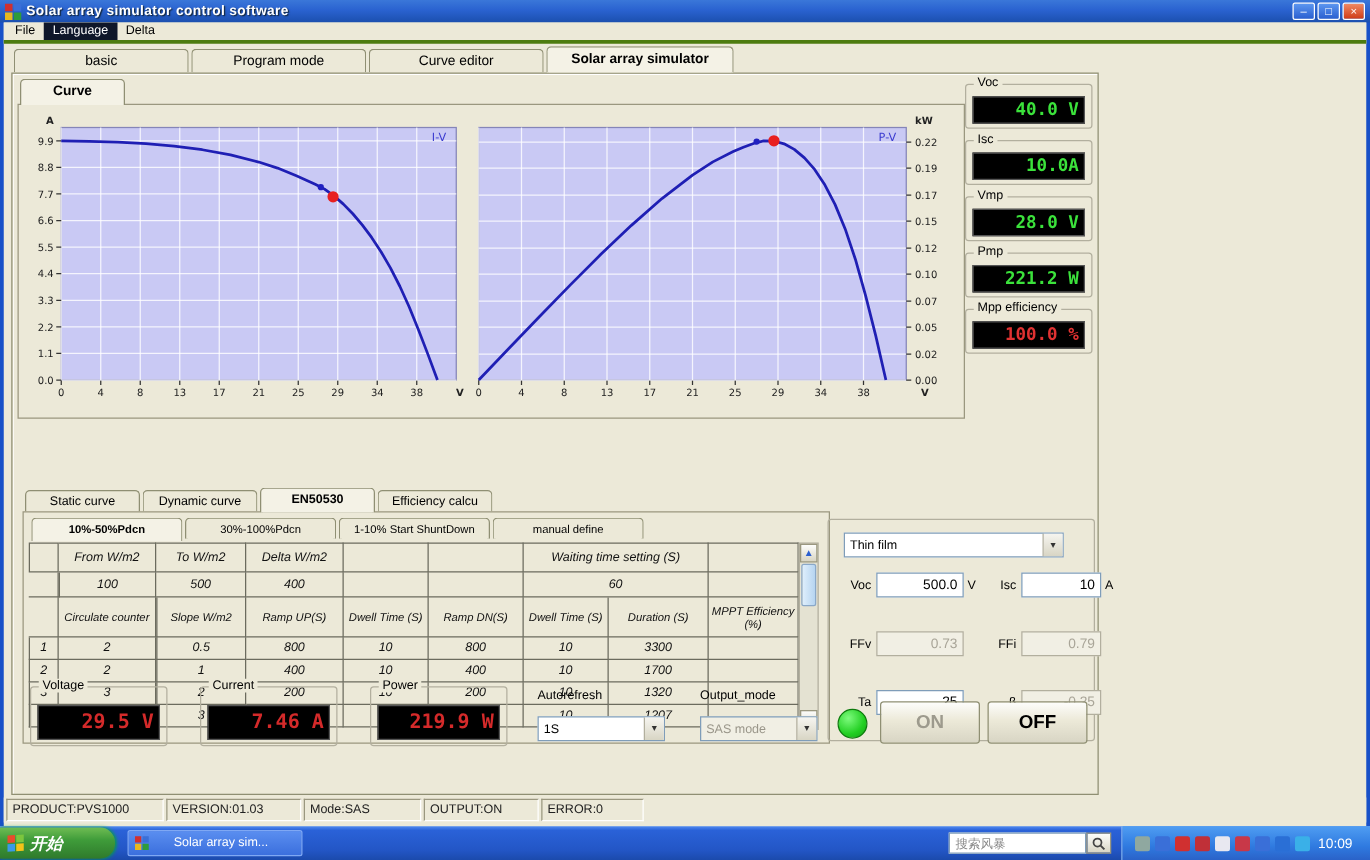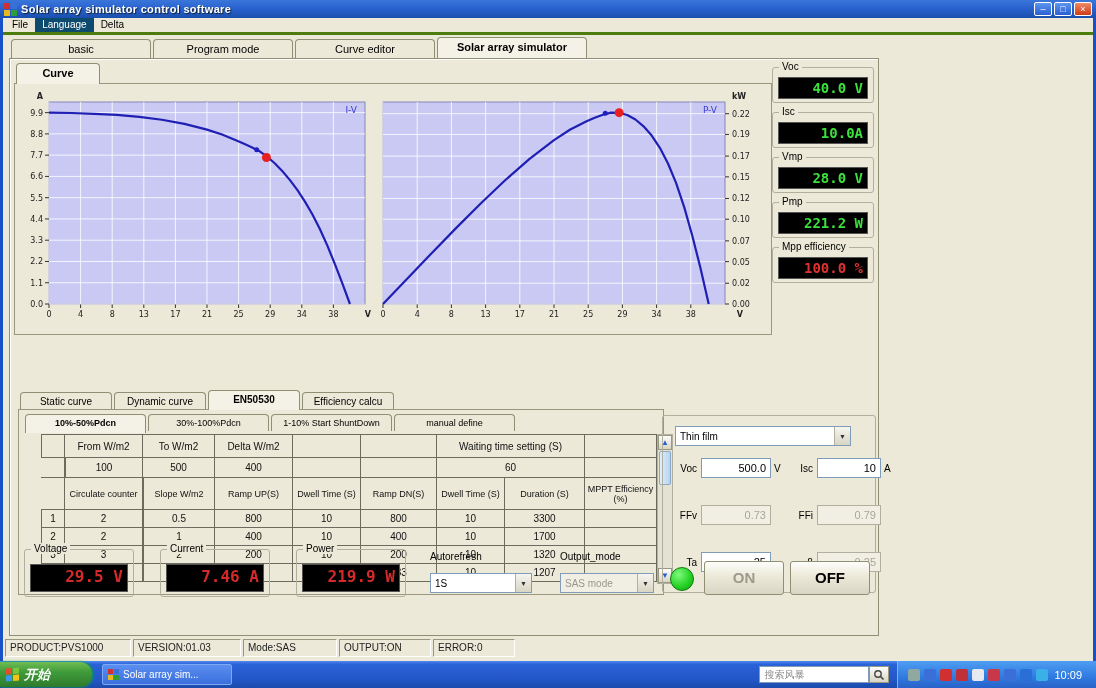--- a/index.html
+++ b/index.html
@@ -16,21 +16,21 @@
   .app-icon i { display:block; }
   .title-text { font-size:11px; font-weight:bold; letter-spacing:.3px; text-shadow:1px 1px 1px #123; flex:1; white-space:nowrap; }
   .winbtns { display:flex; gap:2px; }
   .wbtn { width:18px; height:14px; font-size:9px; line-height:12px; text-align:center; color:#fff; border:1px solid #fff;
           border-radius:2px; background:linear-gradient(180deg,#5c96f0,#2a5fd0); cursor:default; }
   .wbtn.close { background:linear-gradient(180deg,#ef8a65,#cf3b16); }
 
   .menubar { position:absolute; left:0; top:18px; width:1090px; height:17px; background:#ece9d8;
              border-bottom:3px solid #4d7c0f; display:flex; align-items:center; padding-left:2px; }
   .mitem { font-size:10px; padding:1px 7px 2px; color:#000; }
-  .mitem.sel { background:#0c4a6e; color:#fff; }
+  .mitem.sel { background:#0f172a; color:#fff; }
 
   
   .tabstrip { position:absolute; display:flex; align-items:flex-end; }
   #main-tabs { left:8px; top:37px; height:21px; }
   .tab { border:1px solid #8f8f73; border-bottom:none; border-radius:4px 4px 0 0; background:#ece9d8;
          font-size:11px; text-align:center; padding:3px 10px 2px; height:19px; margin-right:2px; white-space:nowrap; }
   .tab.active { font-weight:bold; height:21px; background:#f4f2e6; position:relative; z-index:3; }
   #main-tabs .tab { width:140px; }
   #main-tabs .tab.active { width:150px; }
 
@@ -54,21 +54,21 @@
 
   
   #lower-tabs { left:10px; top:331px; height:20px; }
   #lower-tabs .tab { font-size:10px; padding:3px 6px 2px; height:18px; width:92px; }
   #lower-tabs .tab.active { height:20px; }
   .lowerpanel { position:absolute; left:8px; top:350px; width:646px; height:186px; border:1px solid #9a977f; background:#ece9d8; }
   #sub-tabs { left:6px; top:4px; height:19px; position:absolute; display:flex; }
   #sub-tabs .tab { font-size:9px; width:121px; height:17px; padding:3px 2px 1px; }
   #sub-tabs .tab.active { height:19px; }
 
-  .tablewrap { position:absolute; left:22px; top:24px; width:636px; height:150px; display:flex; }
+  .tablewrap { position:absolute; left:4px; top:24px; width:636px; height:150px; display:flex;font-style:italic; }
   .entable { display:grid; grid-template-columns:24px 78px 72px 78px 68px 76px 68px 80px 72px; align-content:start; background:#ece9d8; }
   .tcell { border:1px solid #6b6b5e; border-top:none; border-left:none; font-size:10px; text-align:center; color:#111;
            display:flex; align-items:center; justify-content:center; padding:0 1px; overflow:hidden; }
   .hrow { height:24px; border-top:1px solid #6b6b5e; }
   .vrow { height:20px; }
   .chrow { height:32px; font-size:9px; line-height:10px; }
   .drow,.rownum { height:18px; }
   .entable .tcell:nth-child(9n+1), .rownum { border-left:1px solid #6b6b5e; }
   .vscroll { width:16px; height:150px; background:#e4e2d2; border:1px solid #b2af9e; display:flex; flex-direction:column; }
   .sarrow { height:15px; background:linear-gradient(180deg,#fdfdfb,#d8d5c4); border:1px solid #9a977f; font-size:8px; color:#2a5fd0; text-align:center; line-height:14px; }
@@ -107,22 +107,22 @@
   .scell { border:1px solid; border-color:#9a977f #fff #fff #9a977f; font-size:10px; color:#222;
            padding:2px 4px 0; white-space:nowrap; overflow:hidden; }
 
   
   .taskbar { position:absolute; left:0; top:661px; width:1096px; height:27px;
              background:linear-gradient(180deg,#4f8af0 0%,#2a62d8 12%,#2356c6 70%,#1b4aac 100%); display:flex; align-items:center; }
   .startbtn { width:92px; height:25px; margin:1px 0 1px 0; border-radius:0 12px 12px 0;
               background:linear-gradient(180deg,#6fbc53 0%,#3f9c3a 40%,#2f7a2c 100%); box-shadow:1px 0 3px #0a3; 
               display:flex; align-items:center; padding-left:6px; color:#fff; font-weight:bold; font-style:italic; font-size:13px; gap:4px; }
   .flag { width:14px; height:14px; display:grid; grid-template-columns:6px 6px; grid-template-rows:6px 6px; gap:1px; transform:skewY(-4deg); }
-  .taskitem { margin-left:10px; width:130px; height:21px; background:linear-gradient(180deg,#5a8ef0,#3b6fdd);
-              border:1px solid #7fa8f4; border-radius:2px; display:flex; align-items:center; gap:4px; padding:0 5px; color:#fff; font-size:10px; white-space:nowrap; overflow:hidden; }
+  .taskitem { margin-left:10px; width:140px; height:21px; background:linear-gradient(180deg,#5a8ef0,#3b6fdd);
+              border:1px solid #7fa8f4; border-radius:2px; display:flex; align-items:center; gap:20px; padding:0 5px; color:#fff; font-size:10px; white-space:nowrap; overflow:hidden; }
   .mini-icon { width:11px; height:11px; display:inline-grid; grid-template-columns:5px 5px; grid-template-rows:5px 5px; gap:1px; }
   .tspacer { flex:1; }
   .searchbox { width:110px; height:17px; background:#fff; border:1px solid #7f9db9; font-size:10px; color:#8a8a8a;
                display:flex; align-items:center; padding-left:4px; white-space:nowrap; overflow:hidden; }
   .magbtn { width:20px; height:17px; background:linear-gradient(180deg,#fdfdfb,#d8d5c4); border:1px solid #9a977f; display:flex; align-items:center; justify-content:center; margin-right:8px; }
   .tray { height:27px; display:flex; align-items:center; gap:4px; padding:0 8px 0 10px;
           background:linear-gradient(180deg,#4f9df2 0%,#2f7ae0 60%,#2a62c8 100%); border-left:1px solid #7fb2f0; }
   .tray-ic { width:12px; height:12px; border-radius:2px; }
   .clock { color:#fff; font-size:11px; padding:0 6px 0 2px; }
 

